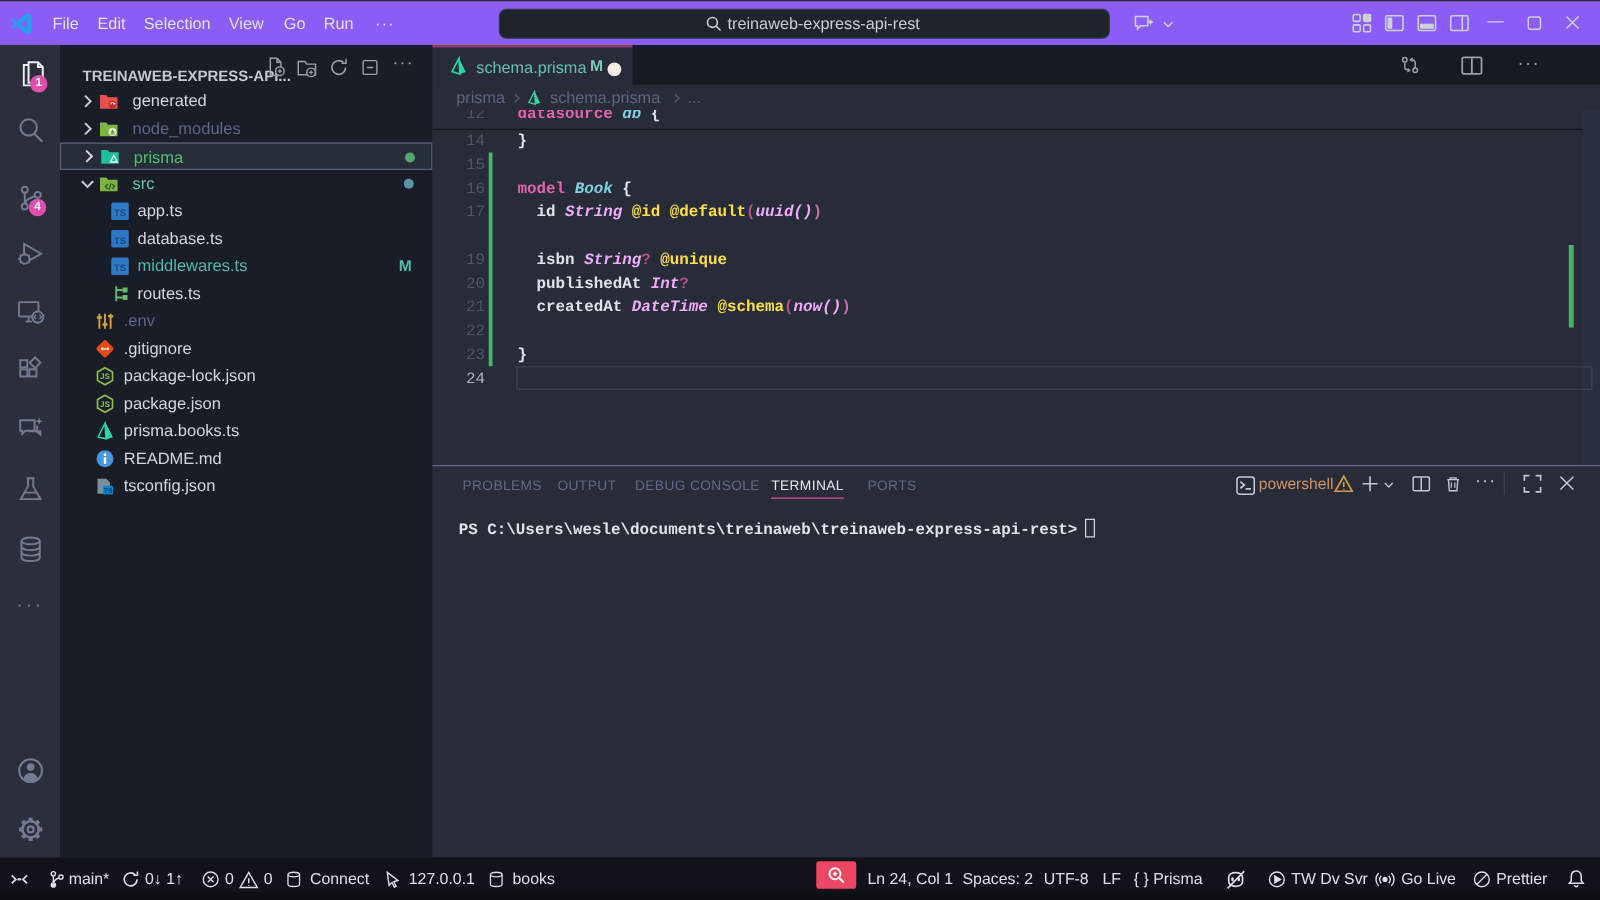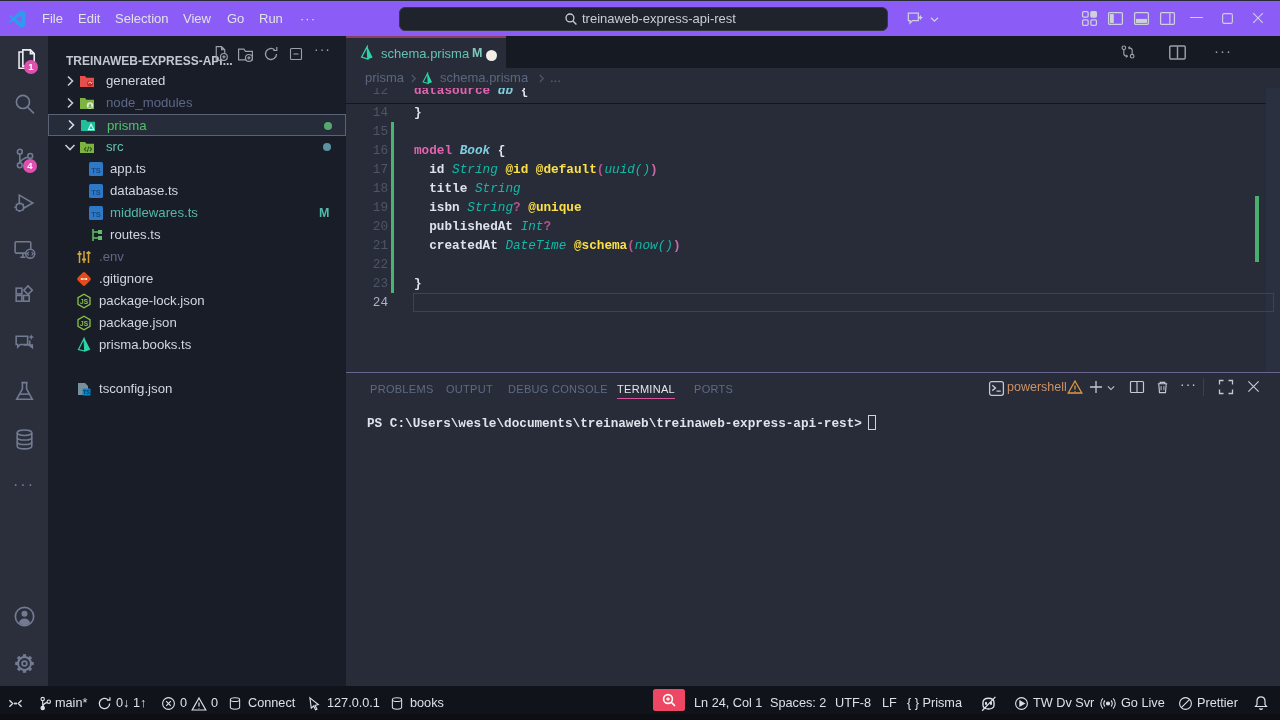--- a/index.html
+++ b/index.html
@@ -31,21 +31,21 @@
   #tabbar { left:346px; top:36px; width:934px; height:32px; background:#161a22; }
   #tab1 { position:absolute; left:0; top:0; width:160px; height:32px; background:#272c38; border-top:2px solid #8c3f63; }
   #breadcrumb { left:346px; top:68px; width:934px; height:20px; background:#272c38; color:#5c667e; font-size:13px; line-height:20px; }
   #editor { left:346px; top:88px; width:934px; height:284px; background:#272c38; overflow:hidden; }
   .cl { position:absolute; left:0; width:934px; height:19px; line-height:19px; font-size:12.7px; white-space:pre;
         font-family:"Liberation Mono", monospace; }
   .ln { position:absolute; width:42px; text-align:right; color:#4d5569; }
   .code { position:absolute; left:68px; color:#dfe2ec; }
   .kw { color:#e263ae; font-weight:bold; }
   .mdl { color:#7ecfe0; font-style:italic; font-weight:bold; }
-  .typ { color:#14b8a6; font-style:italic; font-weight:normal; }
+  .typ { color:#f0abfc; font-style:italic; font-weight:bold; }
   .attr { color:#fde047; font-weight:bold; }
   .pk { color:#b2538c; font-weight:bold; }
   .pkc { color:#c86bab; font-weight:bold; }
   .wh { color:#dfe2ec; font-weight:bold; }
 
   
   #panel { left:346px; top:372px; width:934px; height:390px; background:#272c38; border-top:1px solid #696590; }
   .ptab { position:absolute; top:7px; height:19px; font-size:11px; letter-spacing:0.3px; color:#5f6a85; line-height:19px; }
 
   
@@ -319,20 +319,28 @@
         </svg>
       <span class="lbl" style="left:51px">package.json</span>
     </div>
     <div class="row" style="top:298px">
       <svg class="ficon" style="left:28px" viewBox="0 0 16 16">
           <path d="M8 1.5 L13.5 12.5 L8.8 14 Z M8 1.5 L2.5 12.5 L8.8 14 Z" fill="none" stroke="#2ed3a8" stroke-width="1.2"></path>
           <path d="M8 1.5 L13.5 12.5 L8.8 14 Z" fill="#2ed3a8"></path>
         </svg>
       <span class="lbl" style="left:51px">prisma.books.ts</span>
     </div>
+    <div class="row" style="top:320px">
+      <svg class="ficon" style="left:28px" viewBox="0 0 16 16">
+          <circle cx="8" cy="8" r="6.8" fill="#4596e0"></circle>
+          <rect x="7" y="6.8" width="2" height="5.2" fill="#fff"></rect>
+          <rect x="7" y="3.8" width="2" height="2" fill="#fff"></rect>
+        </svg>
+      <span class="lbl" style="left:51px">README.md</span>
+    </div>
     <div class="row" style="top:342px">
       <svg class="ficon" style="left:28px" viewBox="0 0 16 16">
           <path fill="#78909c" d="M2 2 h7 l3 3 v9 H2 z"></path>
           <rect x="6.5" y="7.5" width="8" height="7" rx="1" fill="#0288d1"></rect>
           <text x="10.5" y="13" font-size="5.5" font-weight="bold" fill="#013d5c" text-anchor="middle" font-family="Liberation Sans">TS</text>
         </svg>
       <span class="lbl" style="left:51px">tsconfig.json</span>
     </div>
   </div>
 
@@ -386,21 +394,20 @@
     <div class="abs" style="left:0;top:15px;width:920px;height:1px;background:#14161d"></div>
 
     <div class="abs" style="left:45px;top:34px;width:3px;height:171px;background:#4ab570"></div>
 
     <div class="abs" style="left:67px;top:205px;width:861px;height:19px;border:1px solid #3c4354"></div>
 
     <div class="cl" style="top:15px"><span class="ln">14</span><span class="code"><span class="wh">}</span></span></div>
     <div class="cl" style="top:34px"><span class="ln">15</span></div>
     <div class="cl" style="top:53px"><span class="ln">16</span><span class="code"><span class="kw">model</span> <span class="mdl">Book</span> <span class="wh">{</span></span></div>
     <div class="cl" style="top:72px"><span class="ln">17</span><span class="code">  <span class="wh">id</span> <span class="typ">String</span> <span class="attr">@id @default</span><span class="pk">(</span><span class="typ">uuid()</span><span class="pkc">)</span></span></div>
-    <div class="cl" style="top:91px"><span class="ln">18</span><span class="code">  <span class="wh">title</span> <span class="typ">String</span></span></div>
     <div class="cl" style="top:110px"><span class="ln">19</span><span class="code">  <span class="wh">isbn</span> <span class="typ">String</span><span class="pk">?</span> <span class="attr">@unique</span></span></div>
     <div class="cl" style="top:129px"><span class="ln">20</span><span class="code">  <span class="wh">publishedAt</span> <span class="typ">Int</span><span class="pk">?</span></span></div>
     <div class="cl" style="top:148px"><span class="ln">21</span><span class="code">  <span class="wh">createdAt</span> <span class="typ">DateTime</span> <span class="attr">@schema</span><span class="pk">(</span><span class="typ">now()</span><span class="pkc">)</span></span></div>
     <div class="cl" style="top:167px"><span class="ln">22</span></div>
     <div class="cl" style="top:186px"><span class="ln">23</span><span class="code"><span class="wh">}</span></span></div>
     <div class="cl" style="top:205px"><span class="ln" style="color:#aab3c8">24</span></div>
   </div>
 
   <div class="abs" id="panel">
     <div class="ptab" style="left:24px">PROBLEMS</div>

